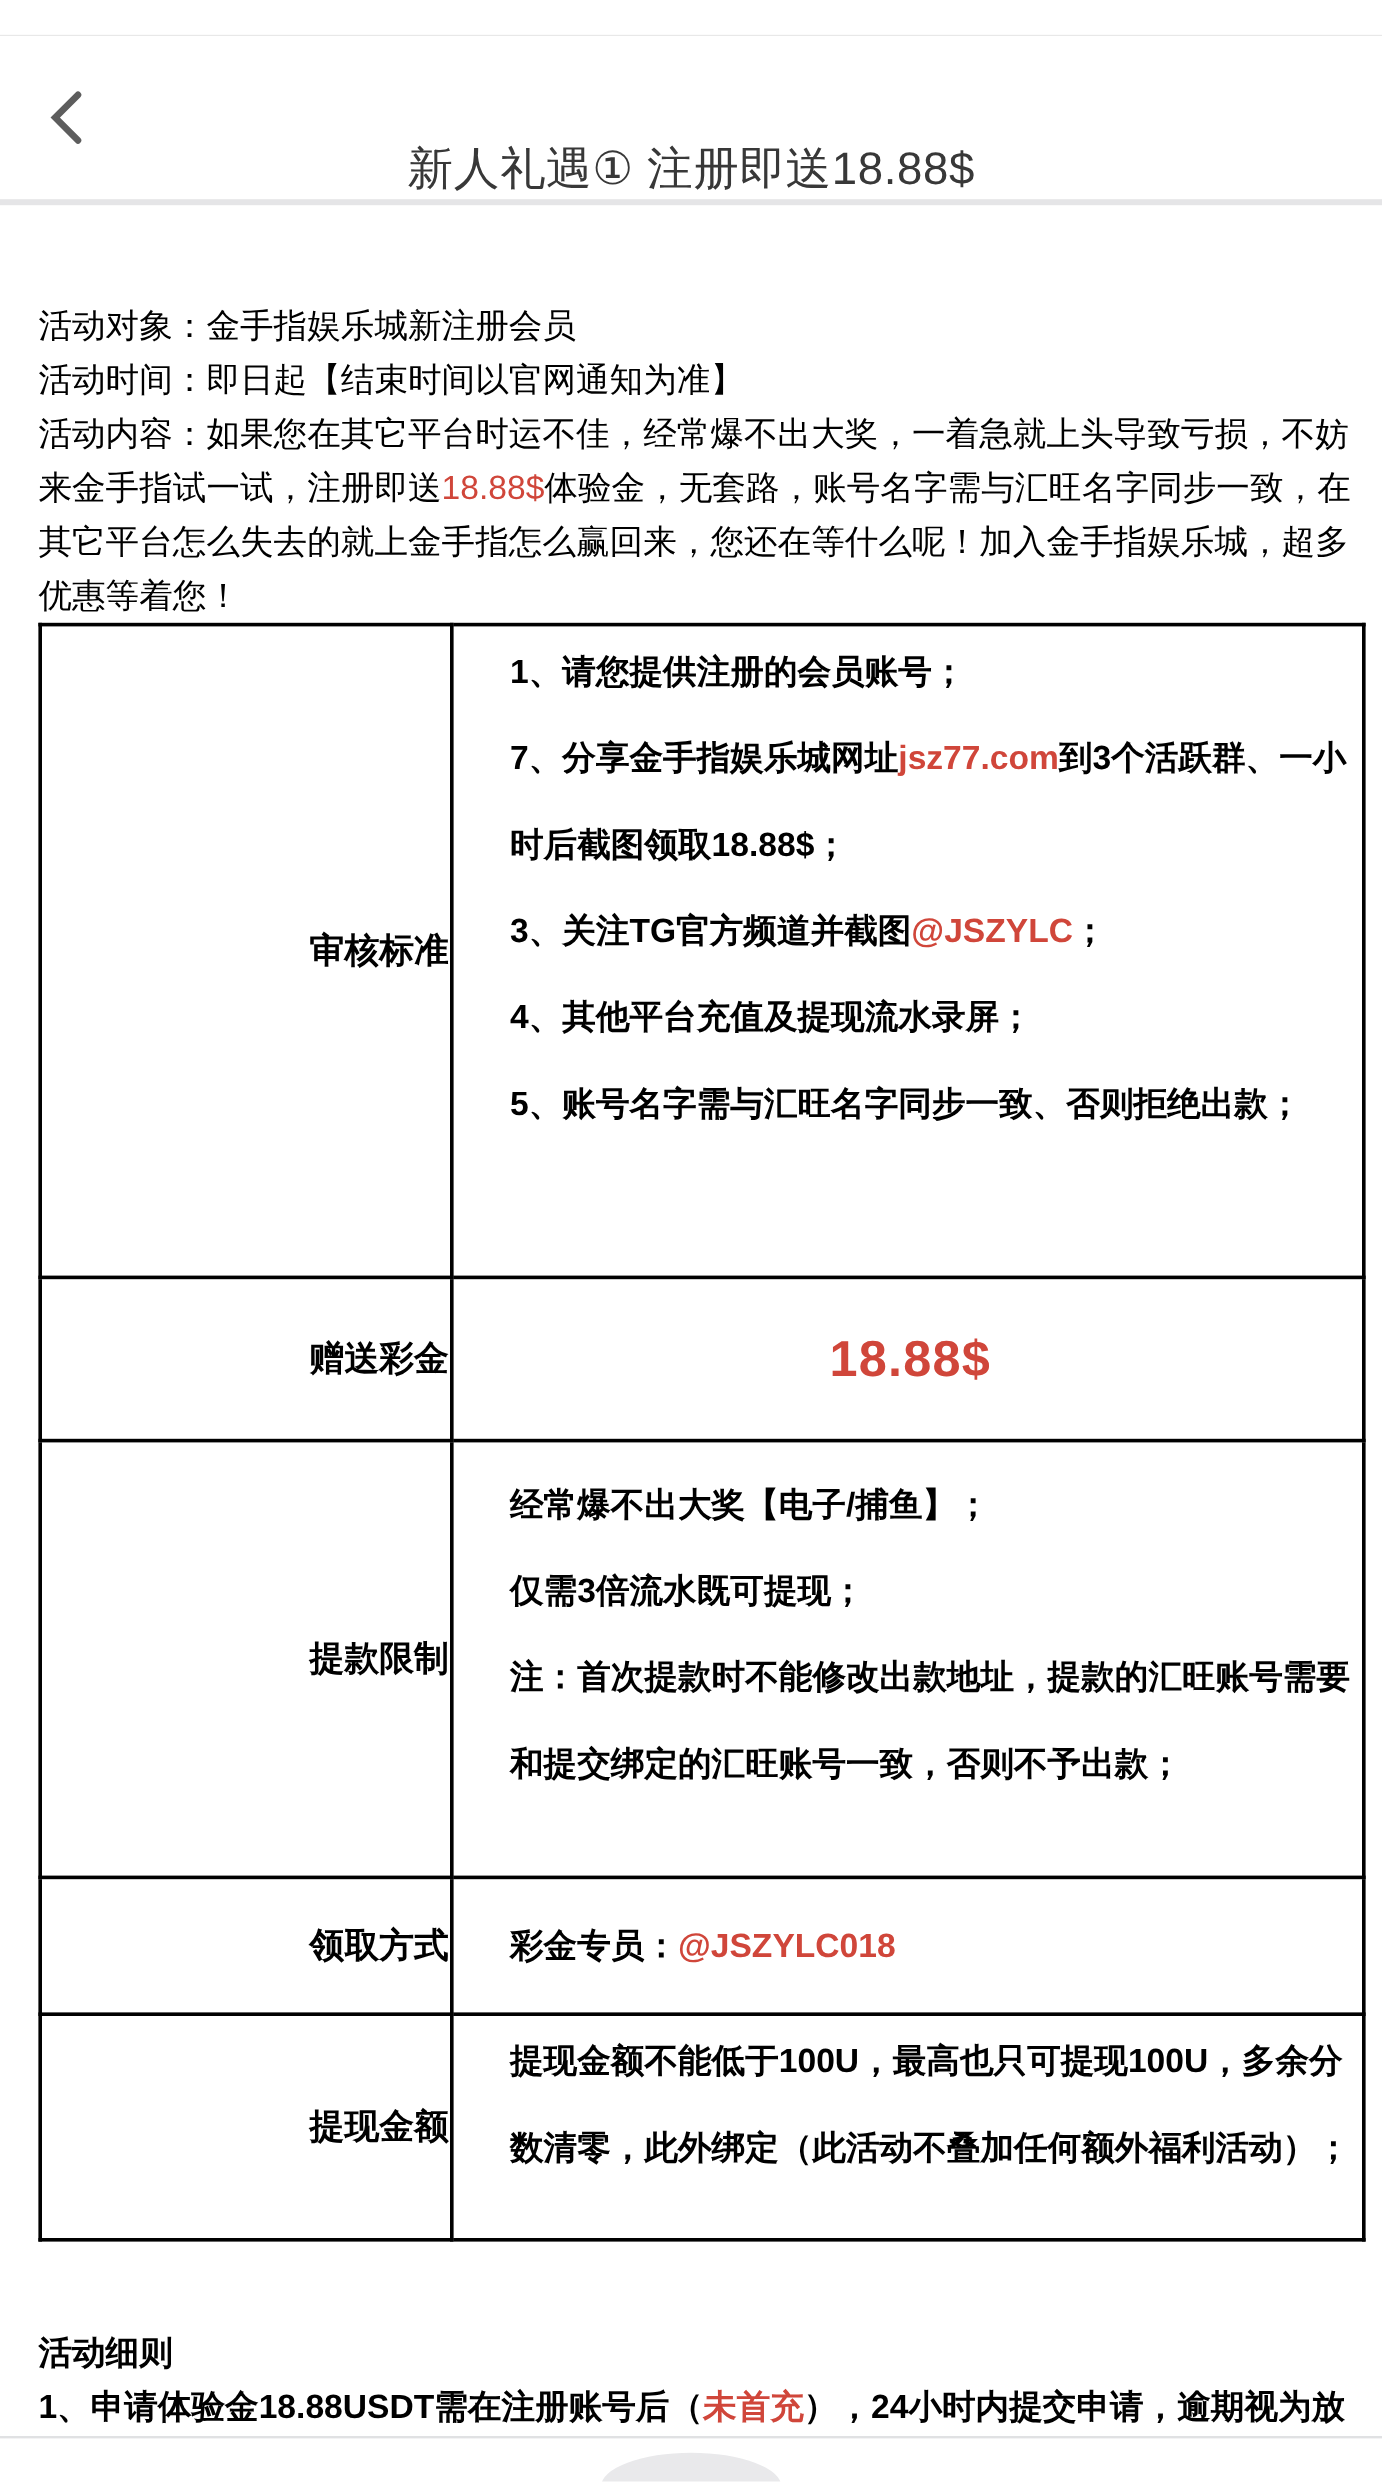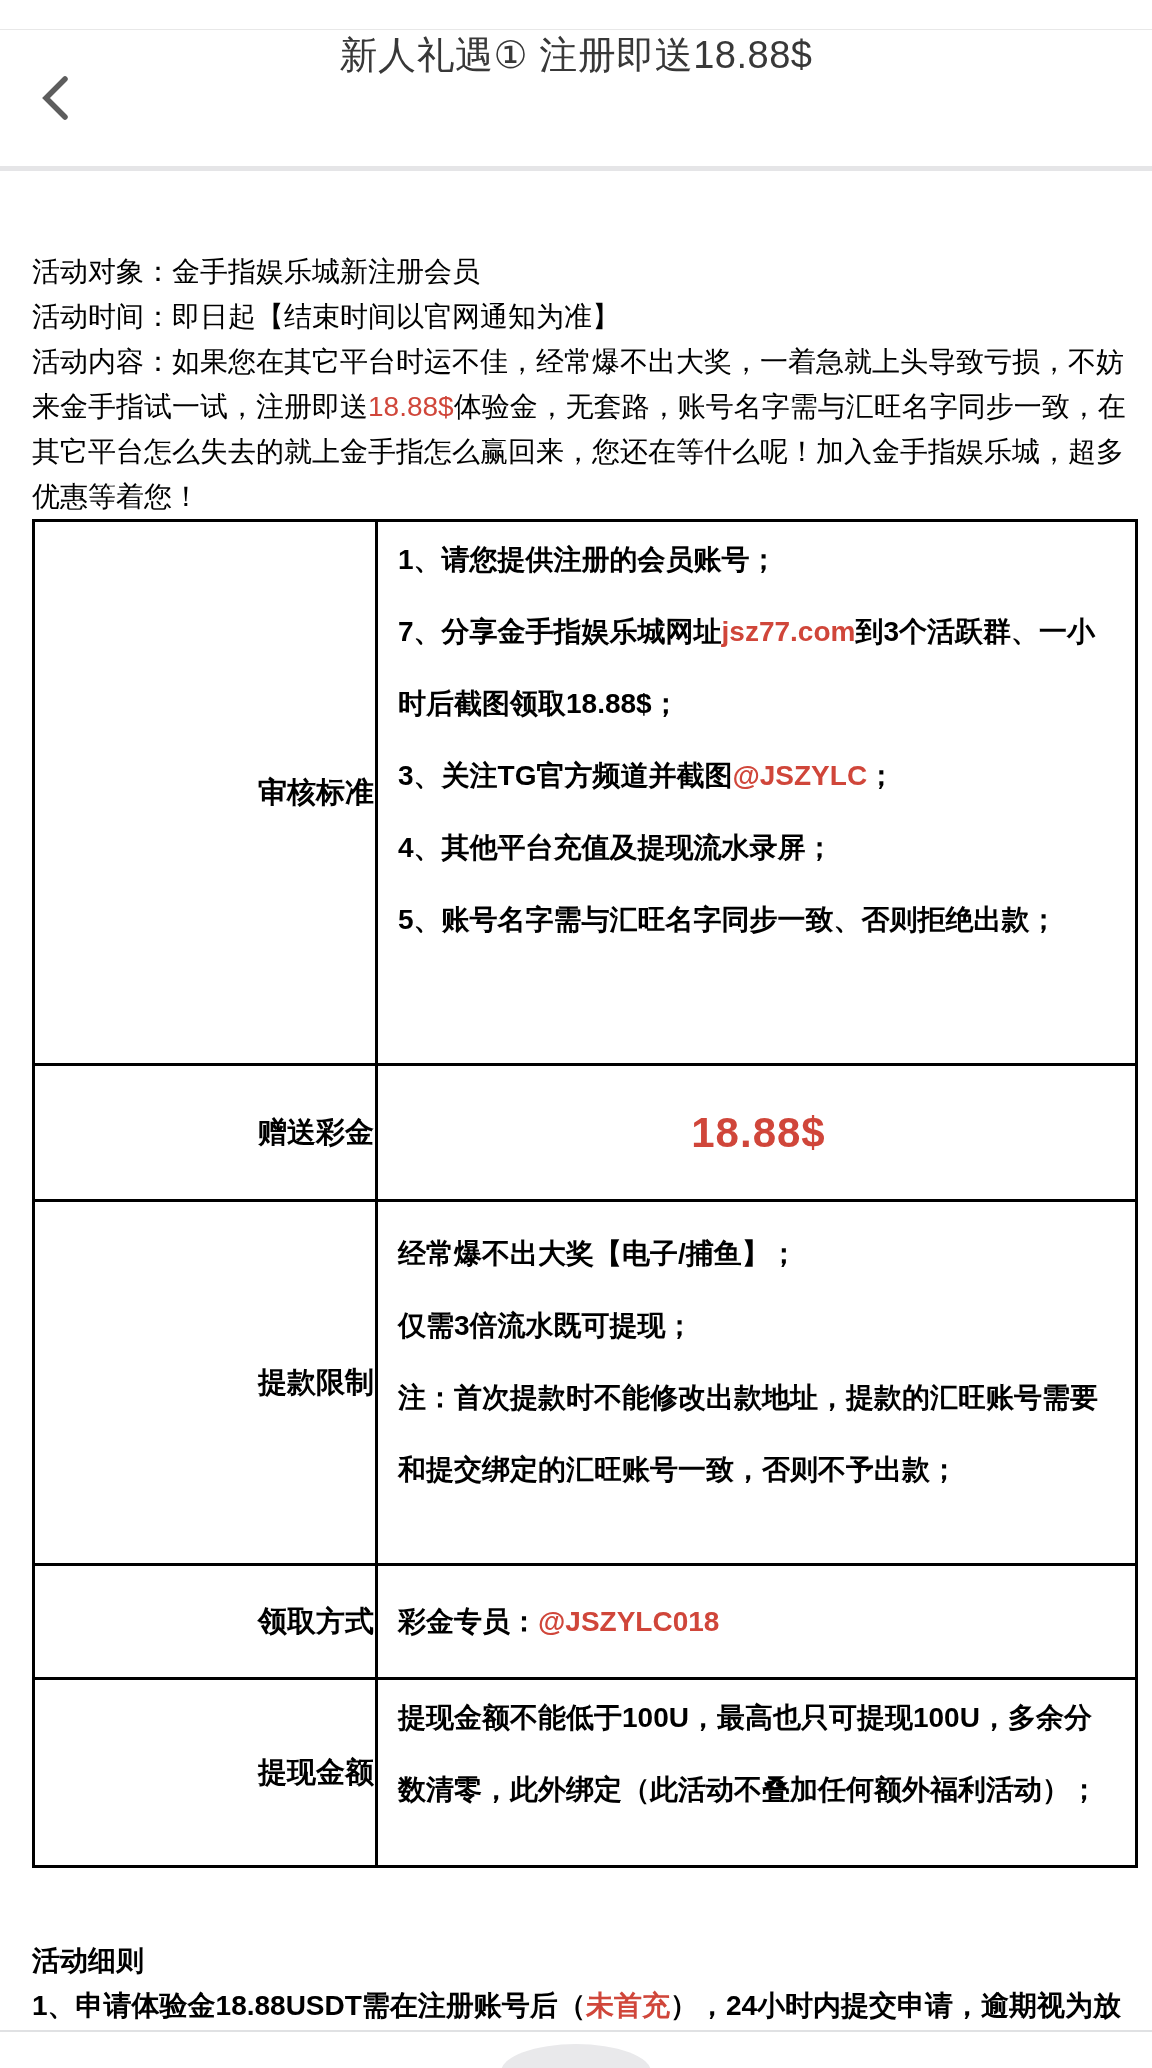--- a/index.html
+++ b/index.html
@@ -9,36 +9,36 @@
   }
   *{box-sizing:border-box;}
   html,body{margin:0;padding:0;}
   body{
     width:1152px;height:2068px;background:#ffffff;position:relative;overflow:hidden;
     font-family:"Liberation Sans","DejaVu Sans",sans-serif;color:#000000;
   }
   .status-gap{height:29px;background:#ffffff;}
   .navbar{
     height:142px;border-top:1px solid #e8e8e8;border-bottom:5px solid var(--divider);
-    display:flex;align-items:flex-start;justify-content:center;position:relative;background:#ffffff;
+    display:flex;align-items:flex-end;justify-content:center;position:relative;background:#ffffff;
   }
   .back-btn{
     position:absolute;left:28px;top:50%;transform:translateY(-50%);
     width:52px;height:60px;background:none;border:none;padding:0;cursor:pointer;
     display:flex;align-items:center;justify-content:center;
   }
   .title{font-size:38px;font-weight:500;color:#383838;margin:0;letter-spacing:0.5px;}
   .content{padding:0 32px;}
   .intro{margin-top:78px;font-size:28px;font-weight:400;}
   .intro .tline{line-height:45px;white-space:nowrap;}
   table.rules{border-collapse:collapse;table-layout:fixed;width:1106px;}
   table.rules td{border:3px solid var(--table-border);}
   td.lbl{width:343px;text-align:right;vertical-align:middle;font-size:29px;font-weight:700;}
   td.val{vertical-align:top;padding:0 16px 0 20px;font-size:28px;font-weight:700;}
-  td.val .tline{line-height:72px;white-space:nowrap;}
+  td.val .tline{line-height:72px;white-space:nowrap;margin-left:27px;}
   tr.r1{height:544px;}
   tr.r2{height:136px;}
   tr.r3{height:364px;}
   tr.r4{height:114px;}
   tr.r5{height:188px;}
   tr.r1 td.val{padding-top:2px;}
   tr.r2 td.val{vertical-align:middle;text-align:center;}
   tr.r3 td.val{padding-top:16px;}
   tr.r4 td.val{vertical-align:middle;}
   tr.r5 td.val{padding-top:2px;}

